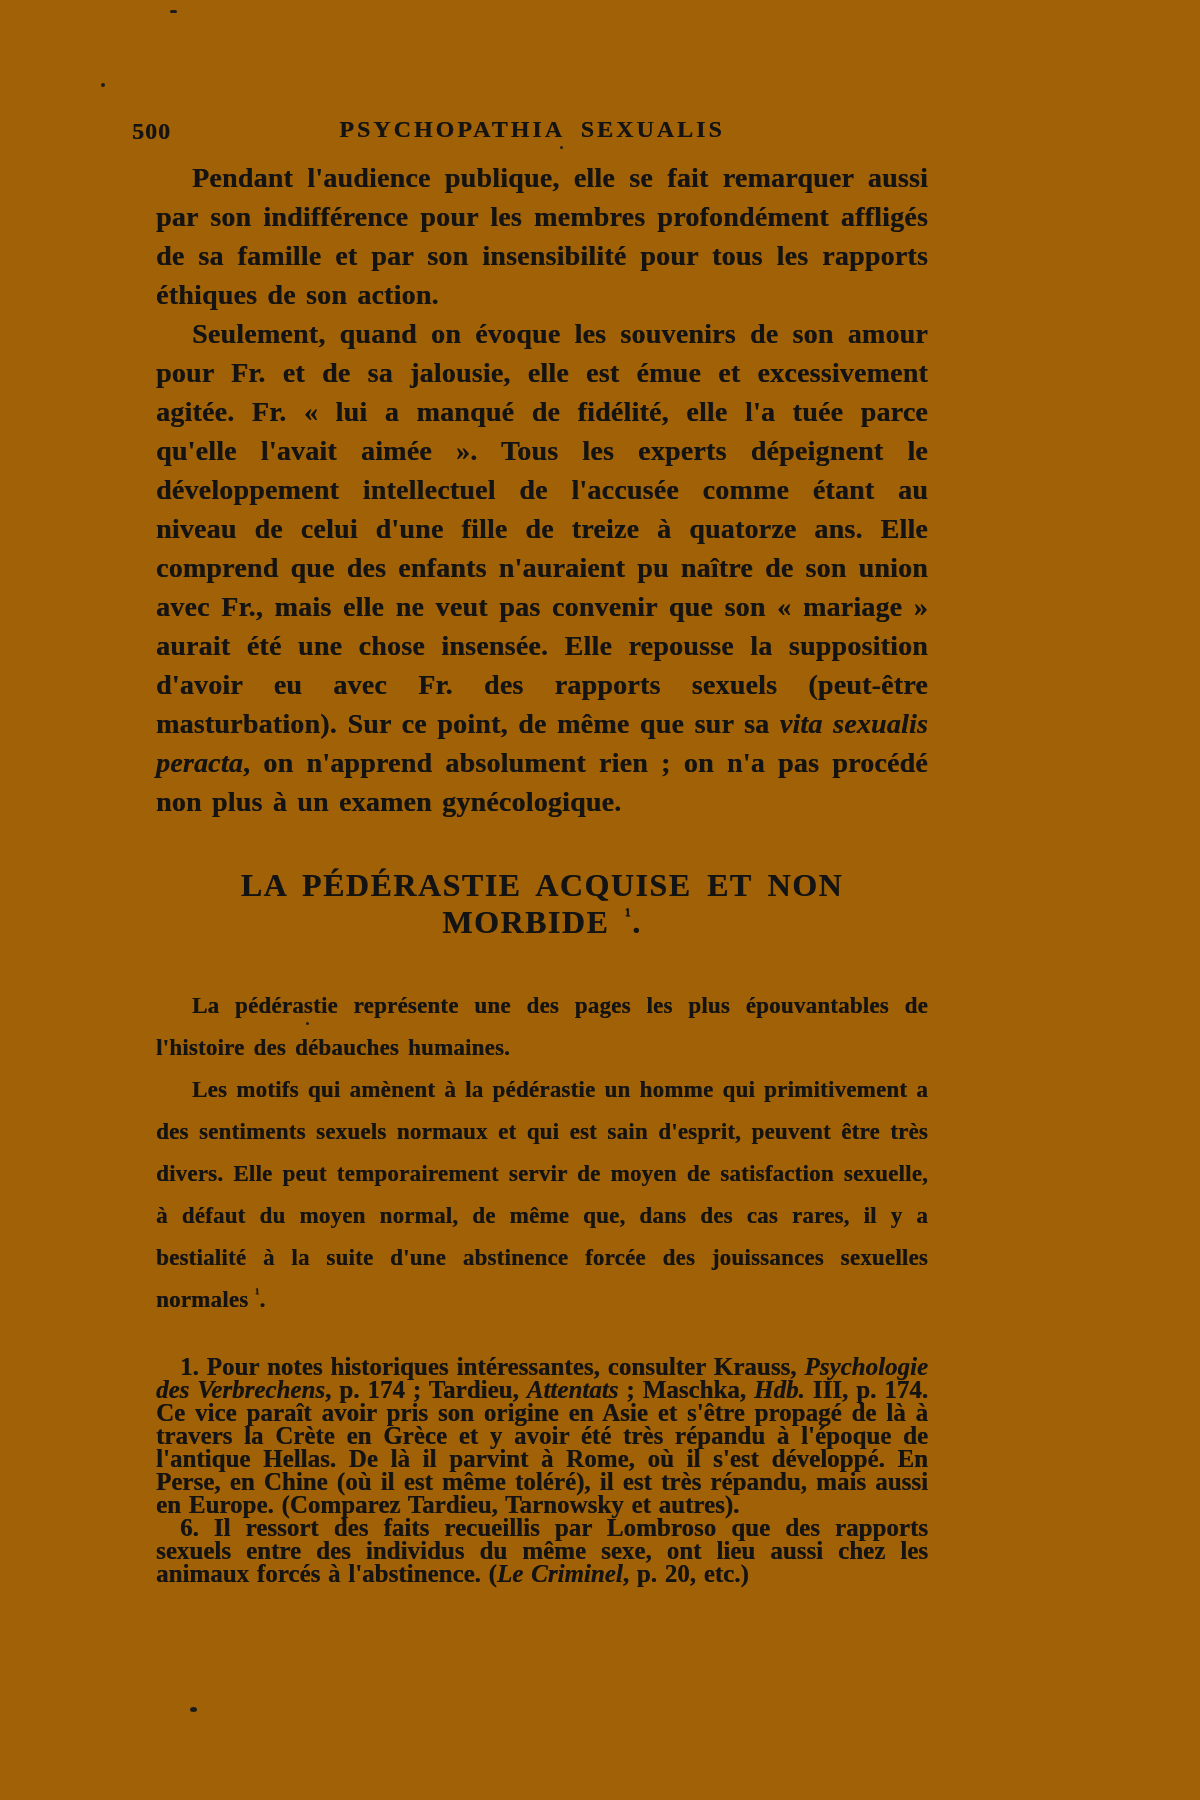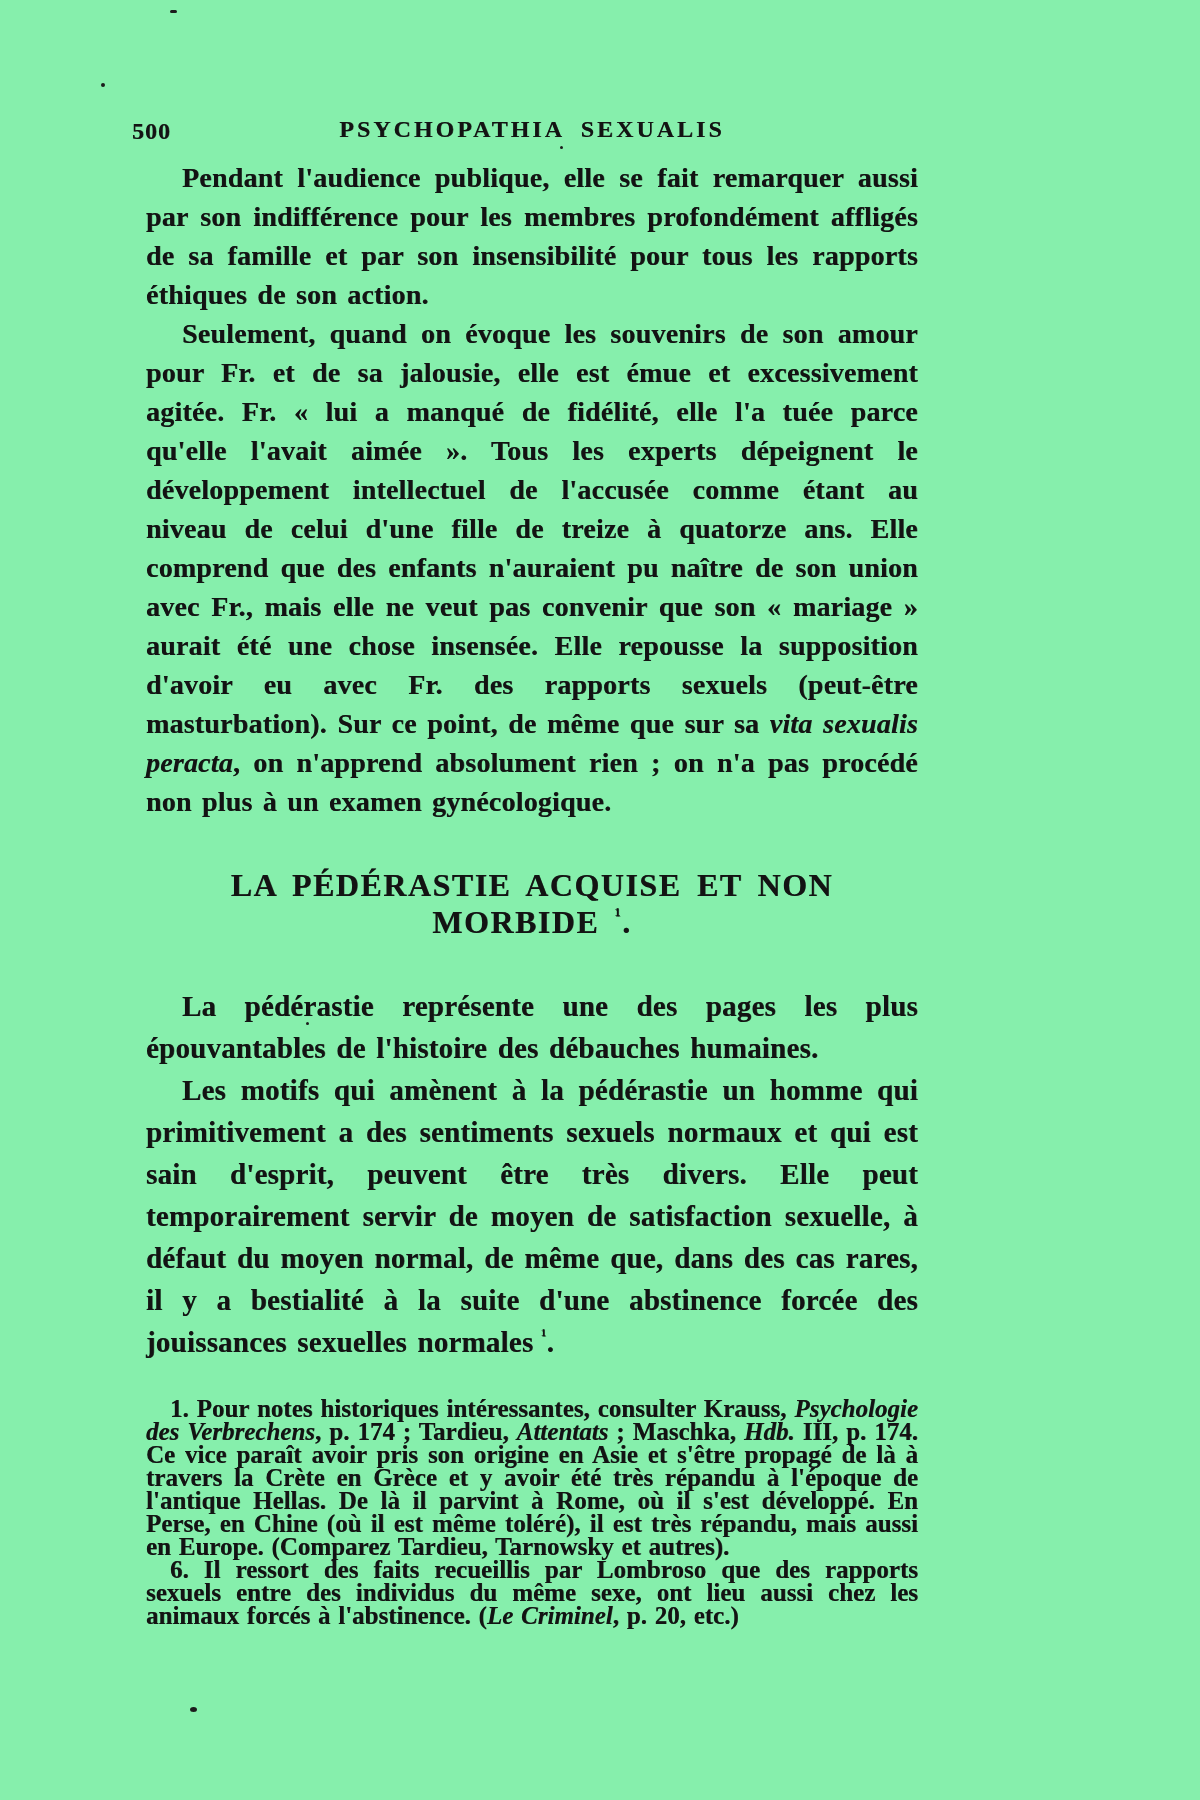--- a/index.html
+++ b/index.html
@@ -4,21 +4,21 @@
 <style>
   html, body {
     margin: 0;
     padding: 0;
     background: #ffffff;
   }
   .page {
     position: relative;
     width: 1200px;
     height: 1800px;
-    background: #86efac;
+    background: #a16207;
     overflow: hidden;
     font-family: "Liberation Serif", "DejaVu Serif", serif;
     color: #131313;
   }
   
   .ink {
     font-weight: 700;
     text-shadow: 0.4px 0.4px 0.6px rgba(0,0,0,0.55);
   }
 
@@ -40,36 +40,36 @@
     display: block;
     text-align: center;
     font-size: 24px;
     letter-spacing: 3px;
     word-spacing: 8px;
   }
 
   .content {
     position: absolute;
     top: 158px;
-    left: 146px;
+    left: 156px;
     width: 772px;
   }
 
   p { margin: 0; }
 
   .body1 {
     font-size: 28px;
     line-height: 39px;
     text-align: justify;
     text-indent: 36px;
     word-spacing: 3px;
     letter-spacing: 0.2px;
   }
   .body2 {
-    font-size: 29px;
+    font-size: 23px;
     line-height: 42px;
     text-align: justify;
     text-indent: 36px;
     word-spacing: 3px;
     letter-spacing: 0.2px;
   }
   .heading {
     margin: 46px 0 44px 0;
     font-size: 32px;
     text-align: center;

